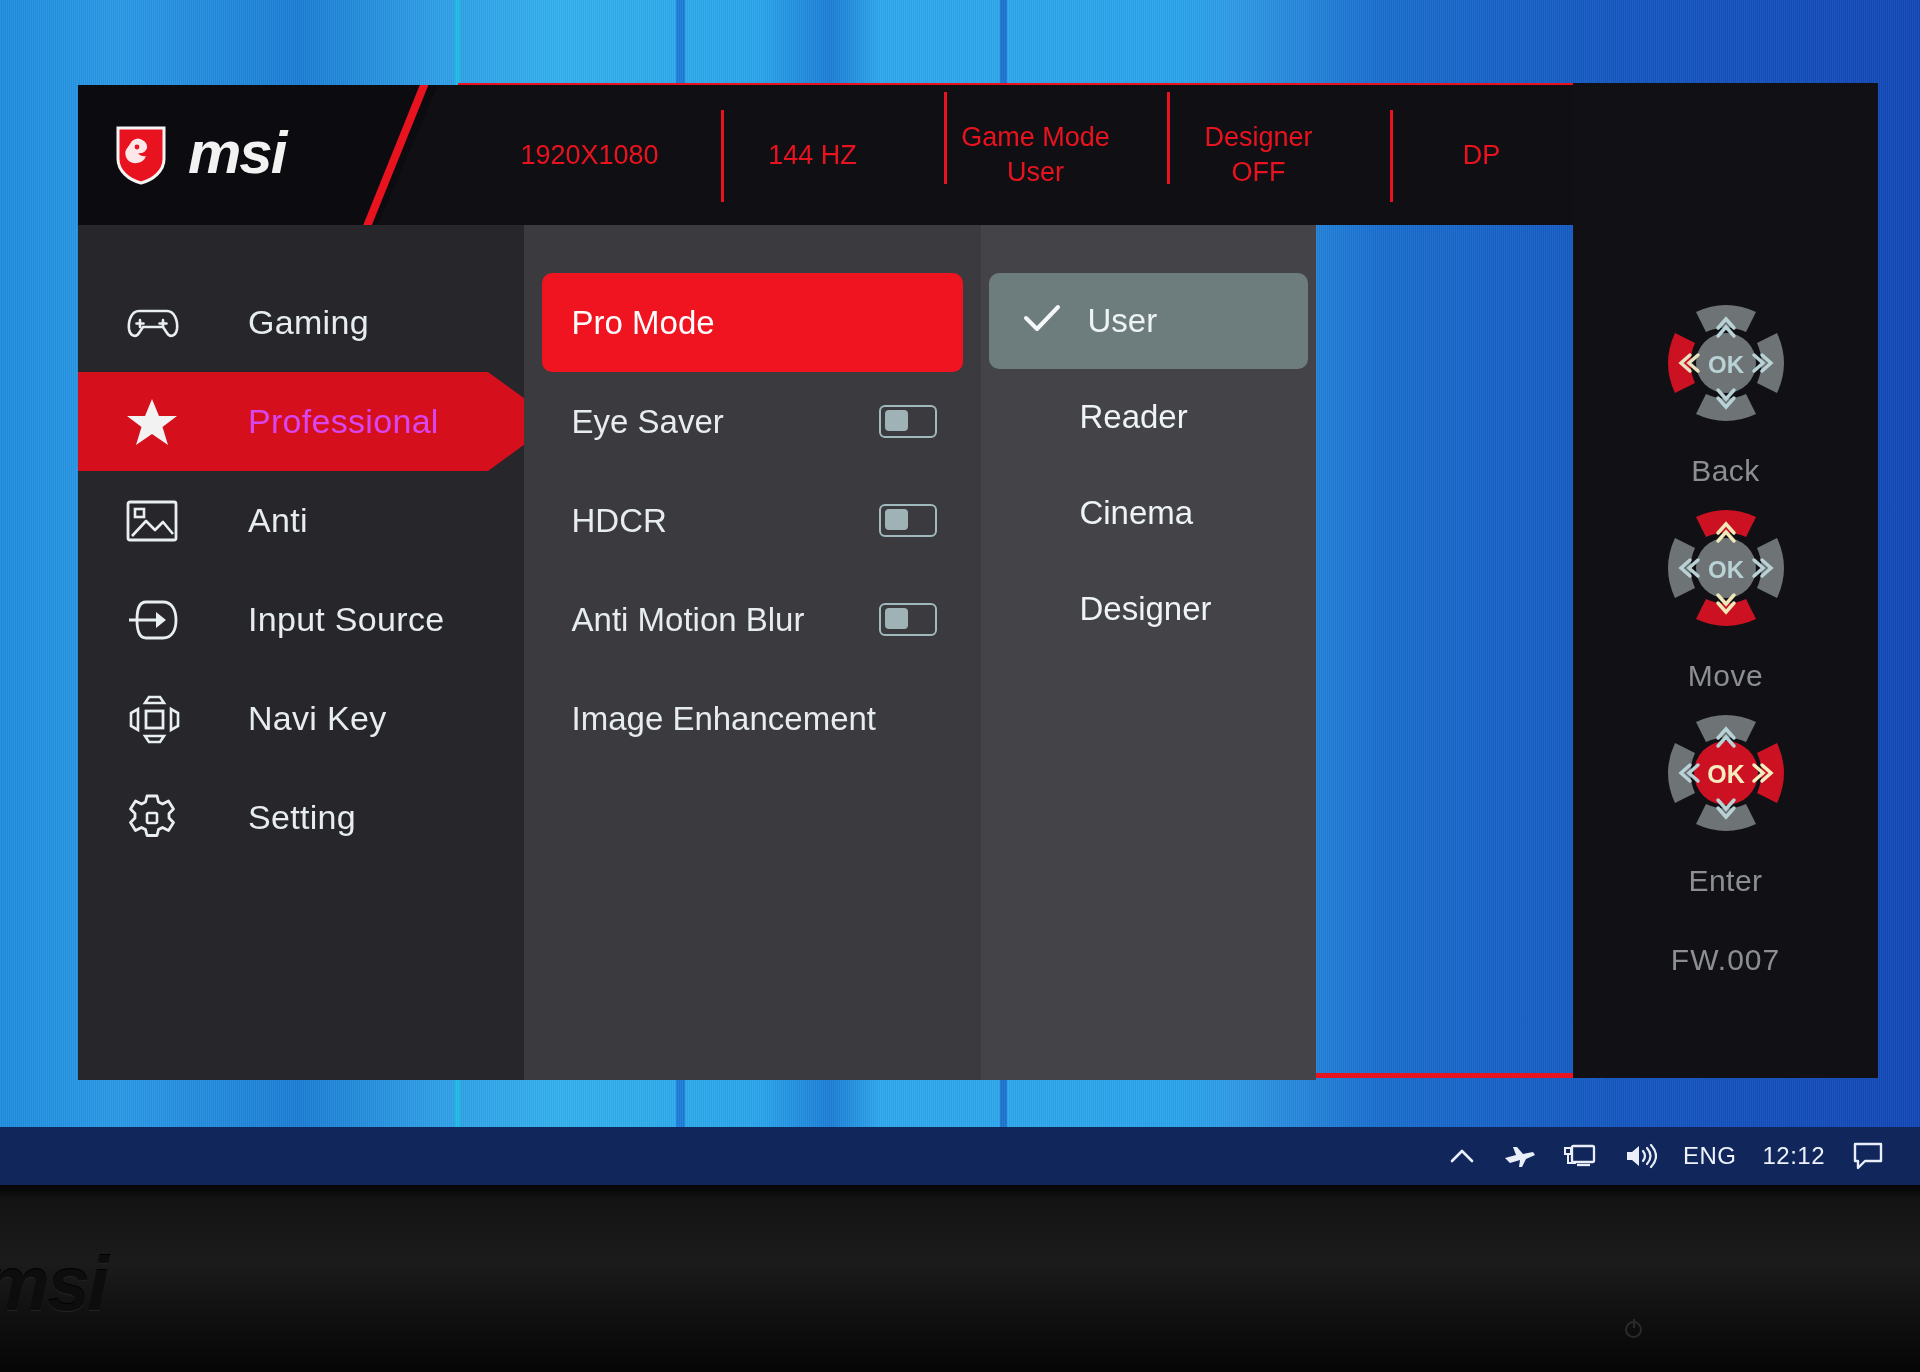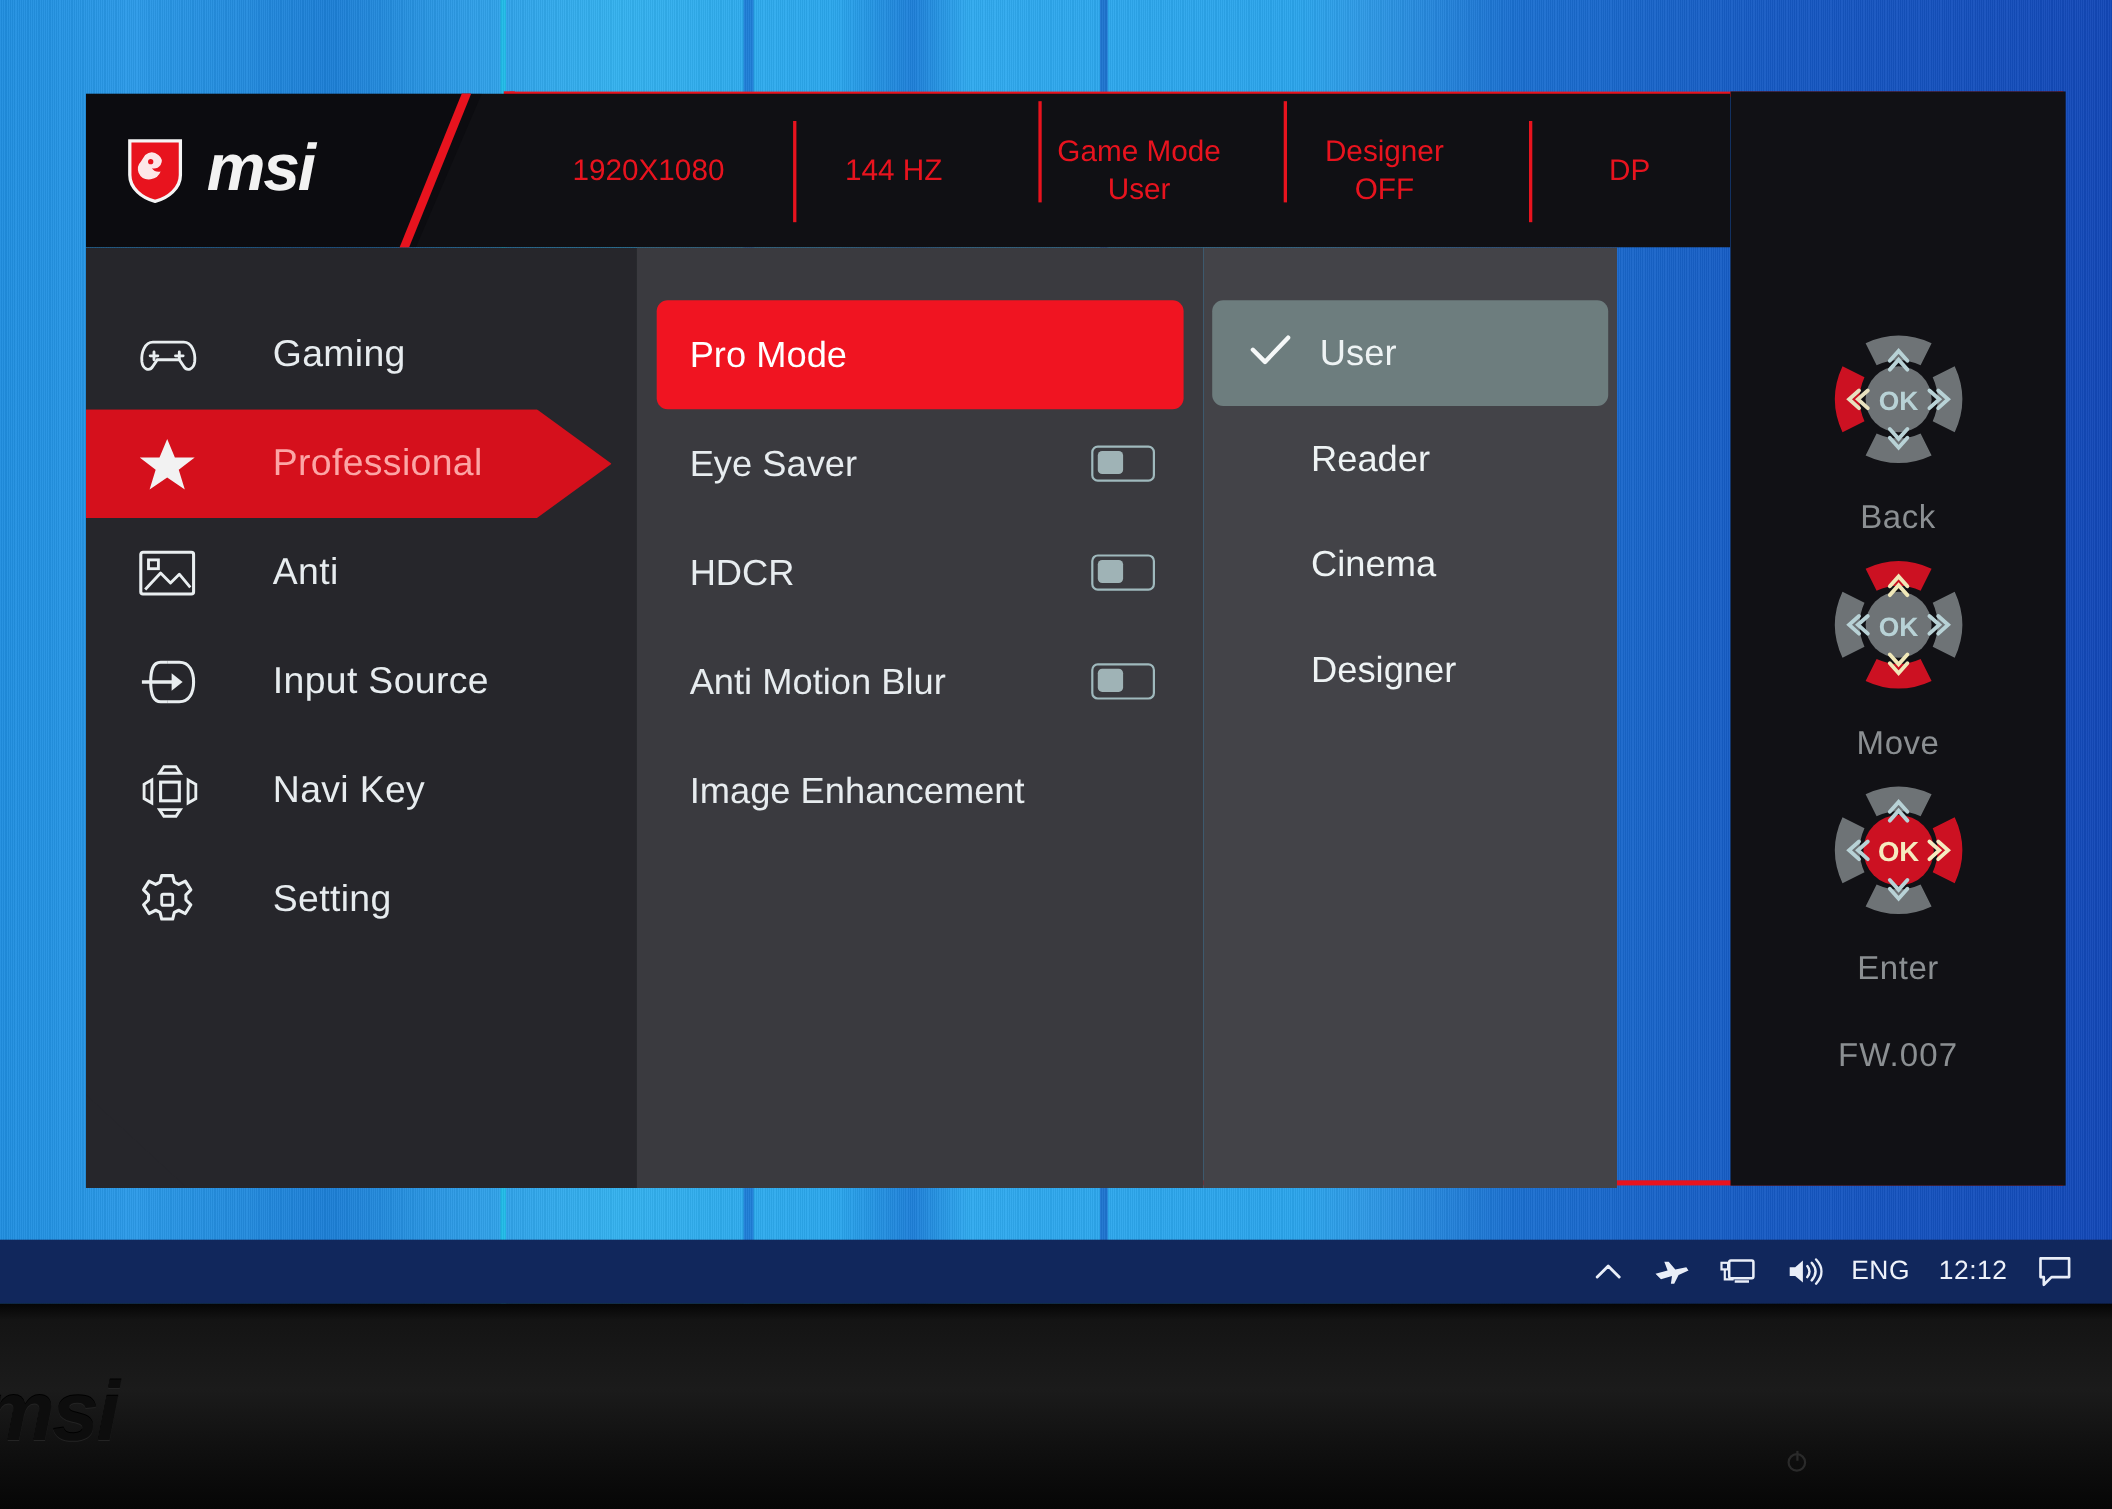--- a/index.html
+++ b/index.html
@@ -96,42 +96,42 @@
   .info-cell{
     flex:1; text-align:center; color:#e8131e; font-size:27px; line-height:1.28;
     position:relative; white-space:pre-line; padding:0 4px;
   }
   .info-cell + .info-cell::before{
     content:""; position:absolute; left:0; top:-28px; width:3px; height:92px; background:#e8131e;
   }
 
   
   #osd-body{
-    position:absolute; left:0; top:140px; width:1392px; height:855px;
+    position:absolute; left:0; top:140px; width:1238px; height:855px;
     display:flex;
   }
   #col-left{
     width:538px; background:#26262b; position:relative;
     clip-path: polygon(0 0, 538px 0, 538px 855px, 0 855px, 0 812px, 0 812px);
   }
   #col-left-shape{
     position:absolute; inset:0; background:#26262b;
     clip-path: polygon(0 0, 538px 0, 538px 855px, 92px 855px, 0 770px, 0 0);
   }
   #col-mid{ width:553px; background:#3a3a3f; position:relative; }
   #col-right{ width:404px; background:#434348; position:relative; }
 
   
   .side-item{
     position:relative; height:99px; display:flex; align-items:center;
     padding-left:48px; gap:0; cursor:pointer; z-index:3;
   }
   .side-icon{ width:62px; flex:none; display:flex; align-items:center; justify-content:flex-start; }
   .side-label{ font-size:34px; color:#e7ecef; letter-spacing:.3px; margin-left:60px; }
-  .side-item.active .side-label{ color:#fca5a5; }
+  .side-item.active .side-label{ color:#d946ef; }
   .side-hl{
     position:absolute; left:0; top:0; width:478px; height:99px; background:#d5101c; z-index:-1;
     clip-path: polygon(0 0, 410px 0, 478px 50%, 410px 100%, 0 100%);
   }
 
   
   .mid-row{
     position:relative; height:99px; display:flex; align-items:center;
     padding:0 44px 0 48px; justify-content:space-between; cursor:pointer;
   }

